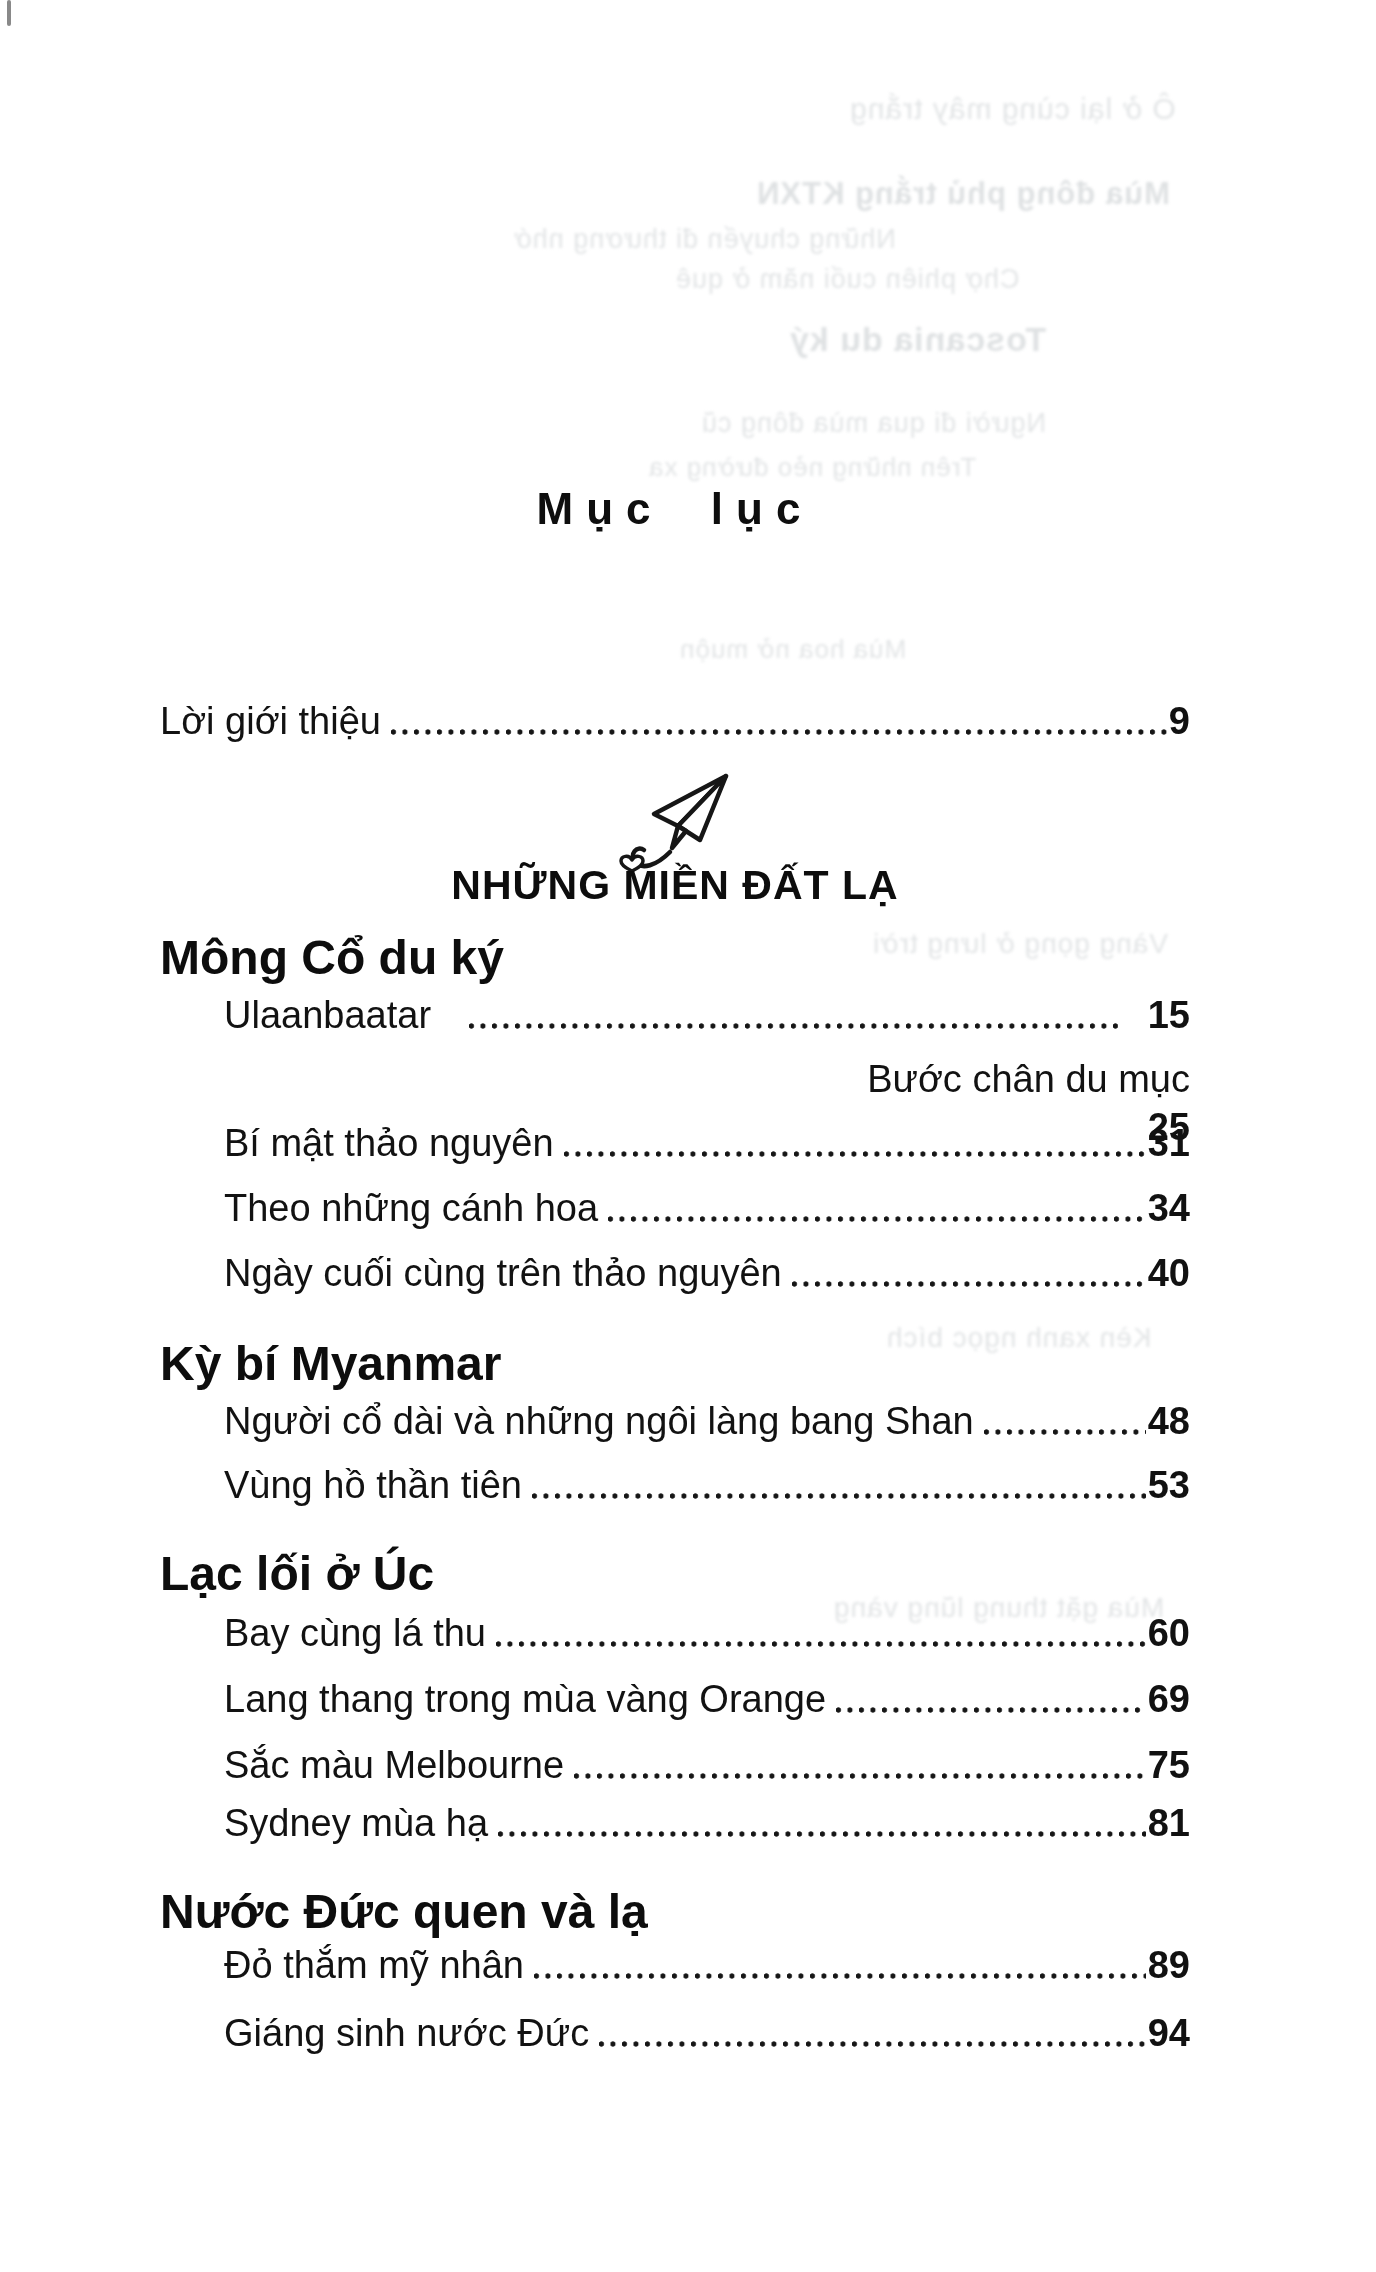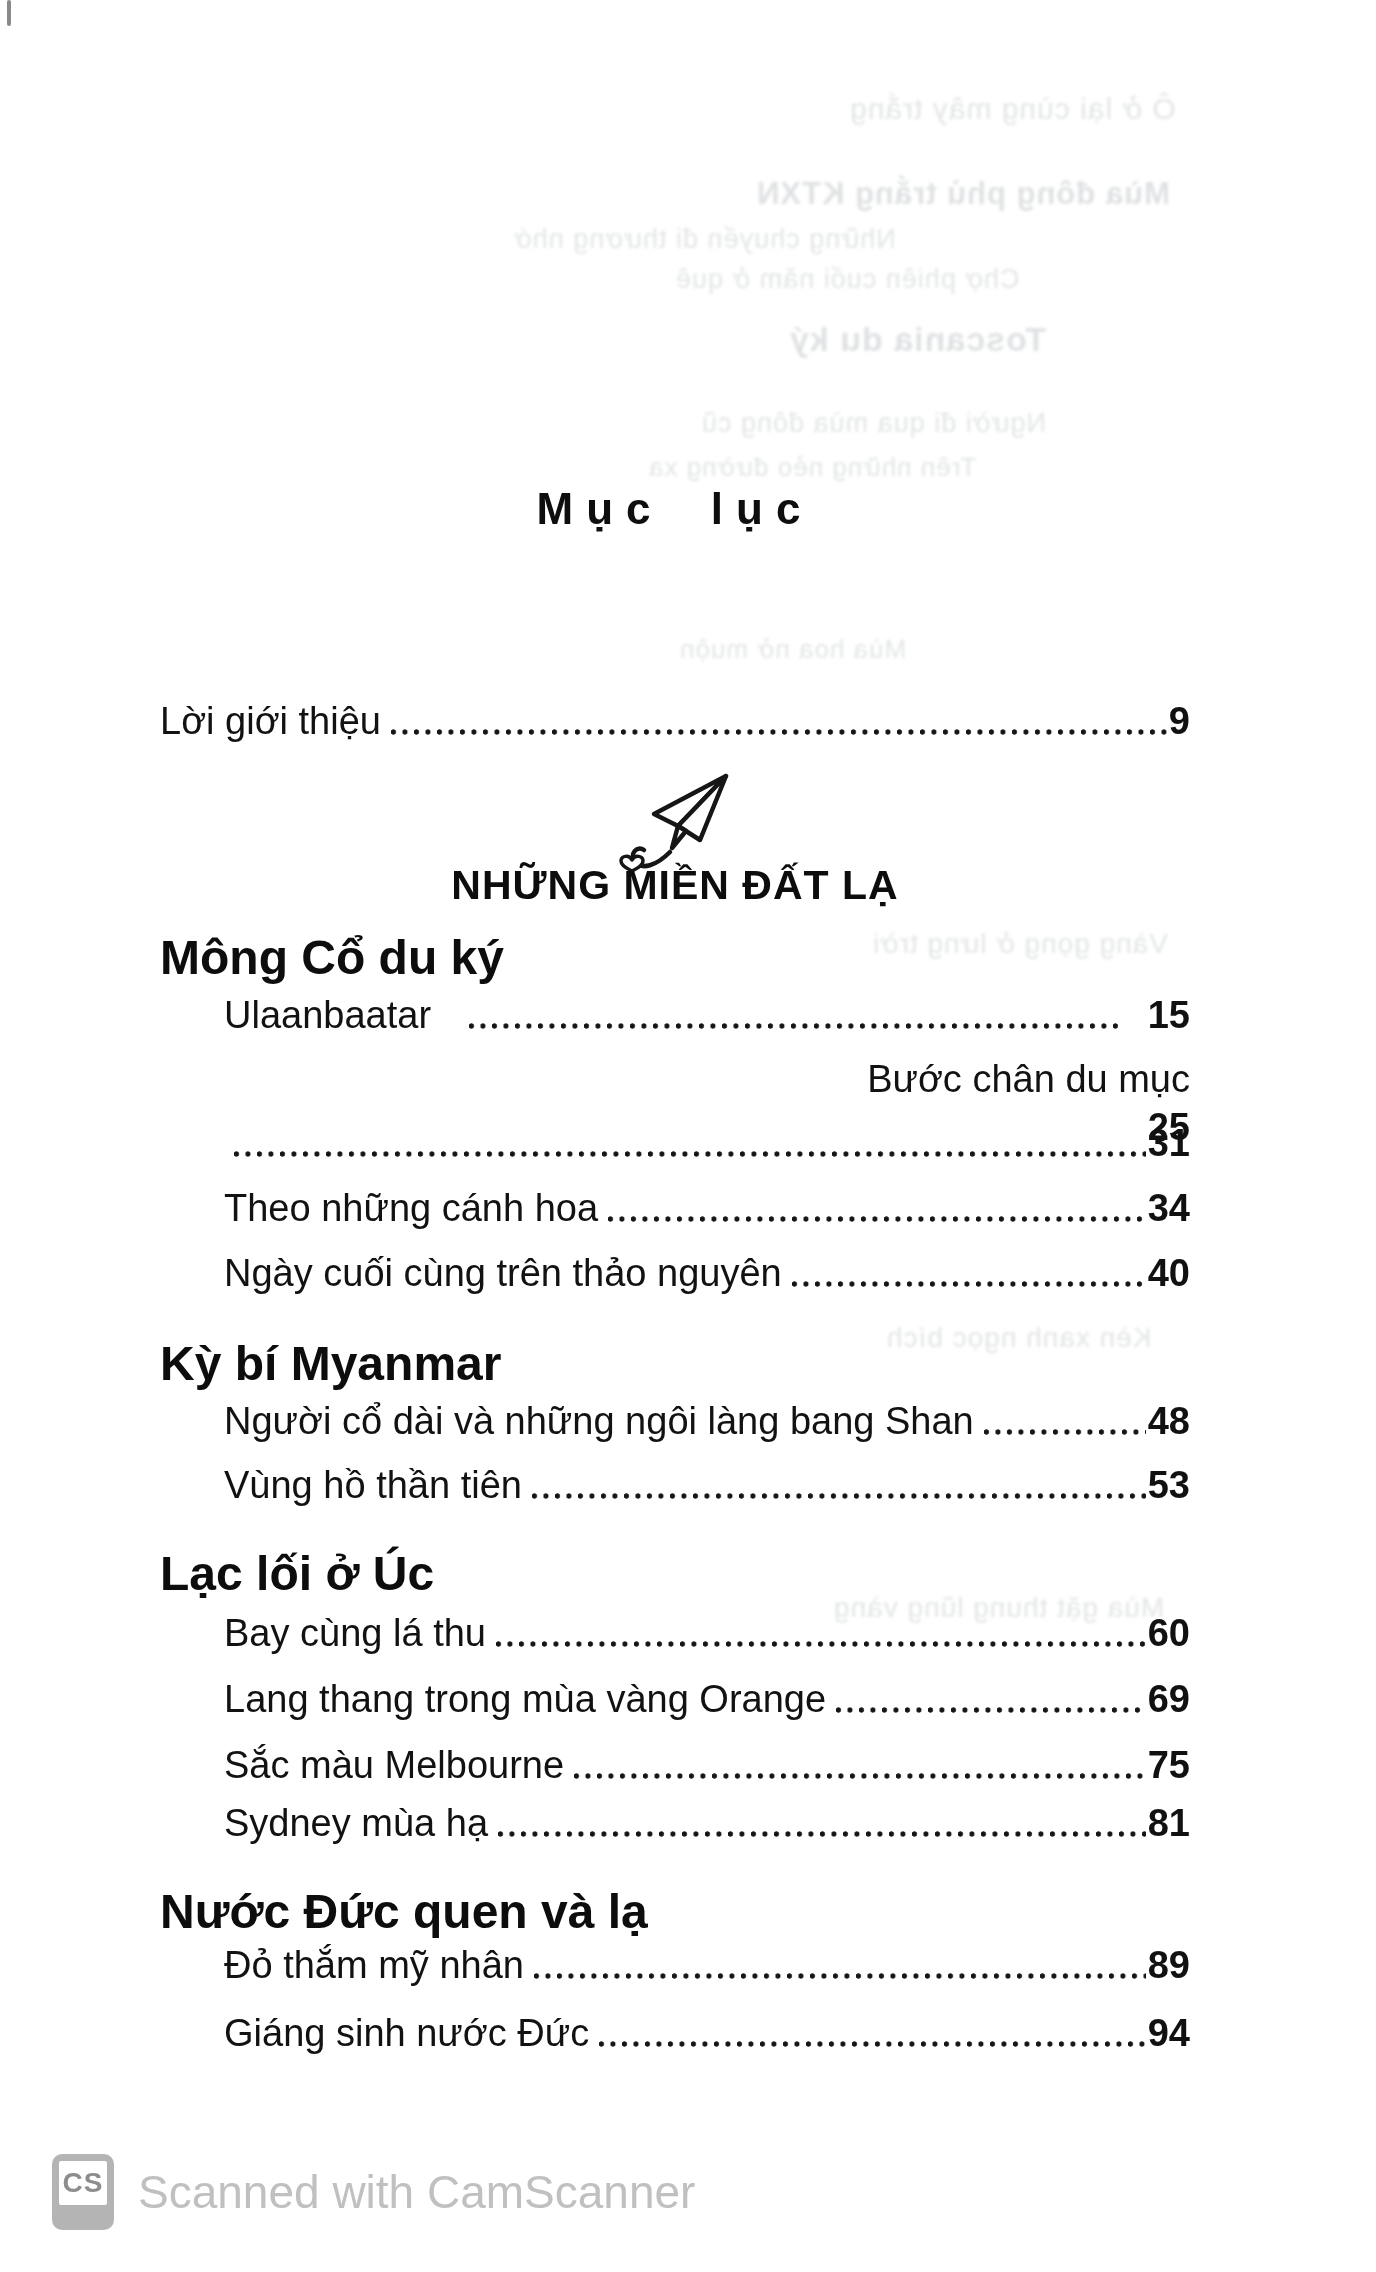--- a/index.html
+++ b/index.html
@@ -105,20 +105,21 @@
           <span class="t">Ulaanbaatar</span>
           <span class="leader"></span>
           <span class="p">15</span>
         </div>
         <div class="toc-entry" style="top: 1058px; left: 64px; flex-direction: column;">
           <span class="t">Bước chân du mục</span>
           <span class="leader"></span>
           <span class="p">25</span>
         </div>
         <div class="toc-entry" style="top: 1122px; left: 64px;">
+          <span class="t">Bí mật thảo nguyên</span>
           <span class="leader"></span>
           <span class="p">31</span>
         </div>
         <div class="toc-entry" style="top: 1187px; left: 64px;">
           <span class="t">Theo những cánh hoa</span>
           <span class="leader"></span>
           <span class="p">34</span>
         </div>
         <div class="toc-entry" style="top: 1252px; left: 64px;">
           <span class="t">Ngày cuối cùng trên thảo nguyên</span>
@@ -165,21 +166,14 @@
         </div>
         <div class="toc-entry" style="top: 2012px; left: 64px;">
           <span class="t">Giáng sinh nước Đức</span>
           <span class="leader"></span>
           <span class="p">94</span>
         </div>
       </div>
 
   </div>
 
-  <div class="watermark">
-    <div class="cs-badge">
-      <div class="inner">CS</div>
-      <div class="strip"></div>
-    </div>
-    <div class="wm-text">Scanned with CamScanner</div>
-  </div>
 
 </div>
 
 </body></html>

